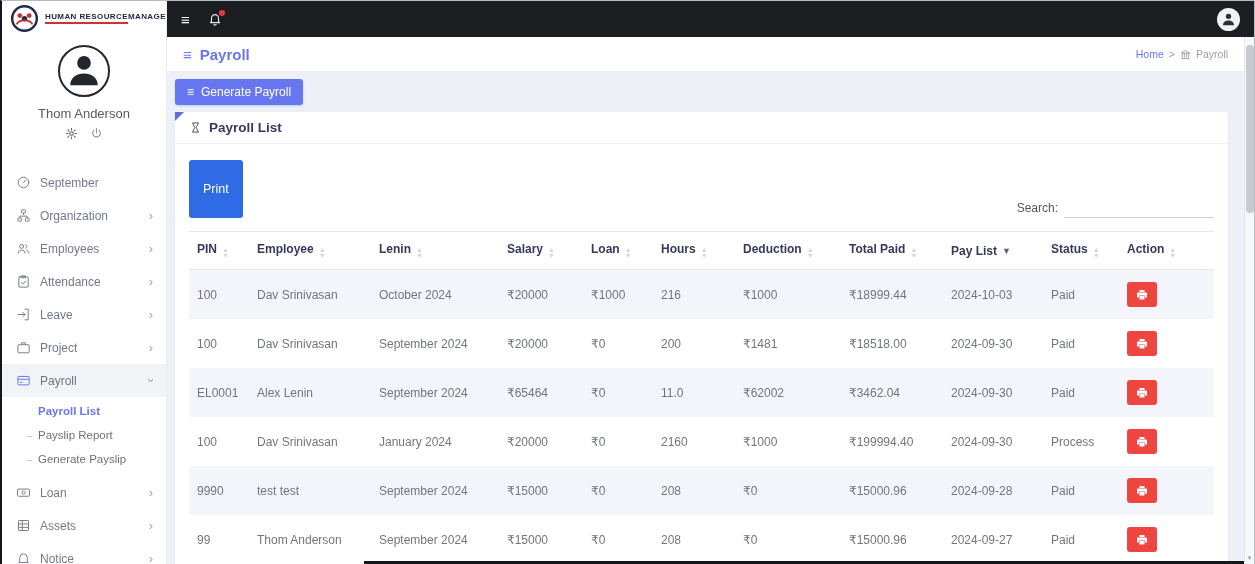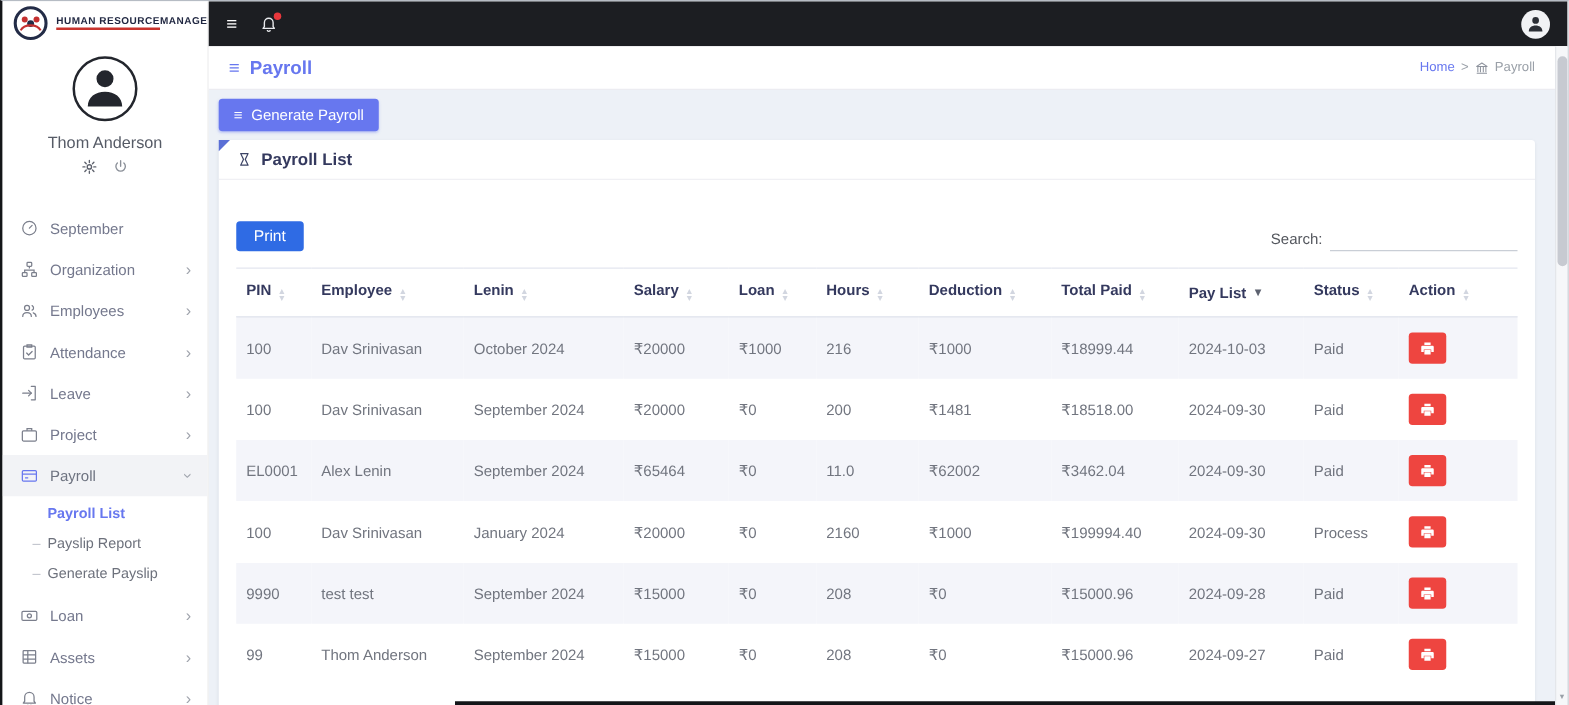--- a/index.html
+++ b/index.html
@@ -113,21 +113,21 @@
   .card-header {
     display: flex; align-items: center; gap: 7px;
     padding: 8px 14px; border-bottom: 1px solid #f0f0f4;
   }
   .card-title { font-size: 13.5px; font-weight: bold; color: #34395e; }
   .card-body { padding: 16px 14px; }
 
   .table-toolbar { display: flex; align-items: flex-end; justify-content: space-between; margin-bottom: 13px; }
   .btn-print {
     background: #2f6be4; color: #fff; border: none; border-radius: 3px;
-    font-size: 12.5px; padding: 5px 14px; cursor: pointer; font-family: inherit;
+    font-size: 12.5px; padding: 22px 14px; cursor: pointer; font-family: inherit;
   }
   .search-wrap { display: flex; align-items: center; gap: 6px; margin-top: 21px; }
   .search-label { font-size: 12px; color: #54575e; }
   .search-input {
     width: 150px; border: none; border-bottom: 1px solid #c9ced6;
     background: transparent; height: 20px; font-size: 12px; outline: none; font-family: inherit;
   }
 
   table.payroll-table { width: 100%; border-collapse: collapse; table-layout: fixed; }
   .payroll-table th {

